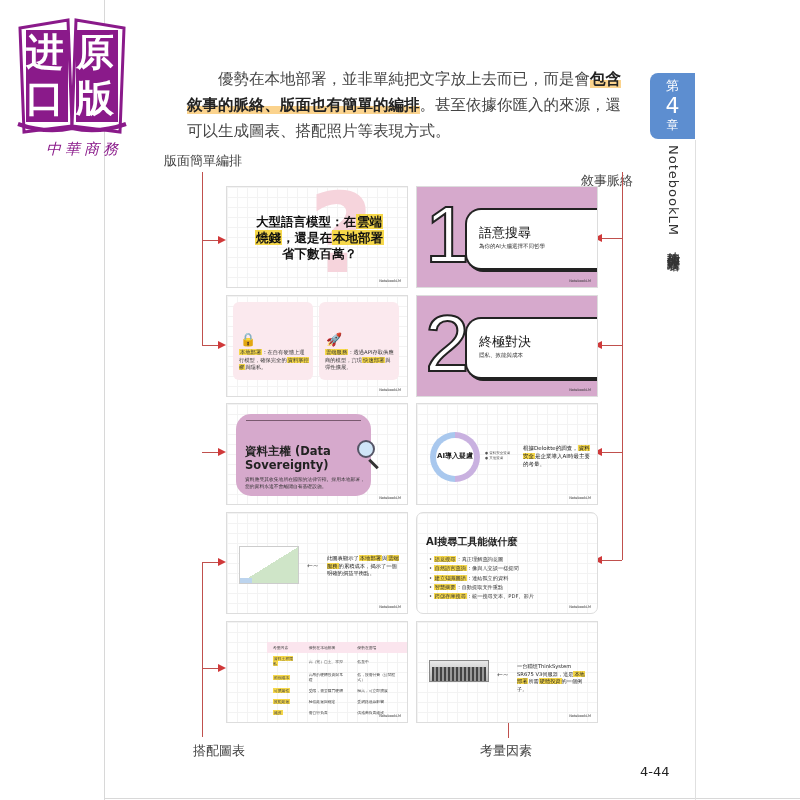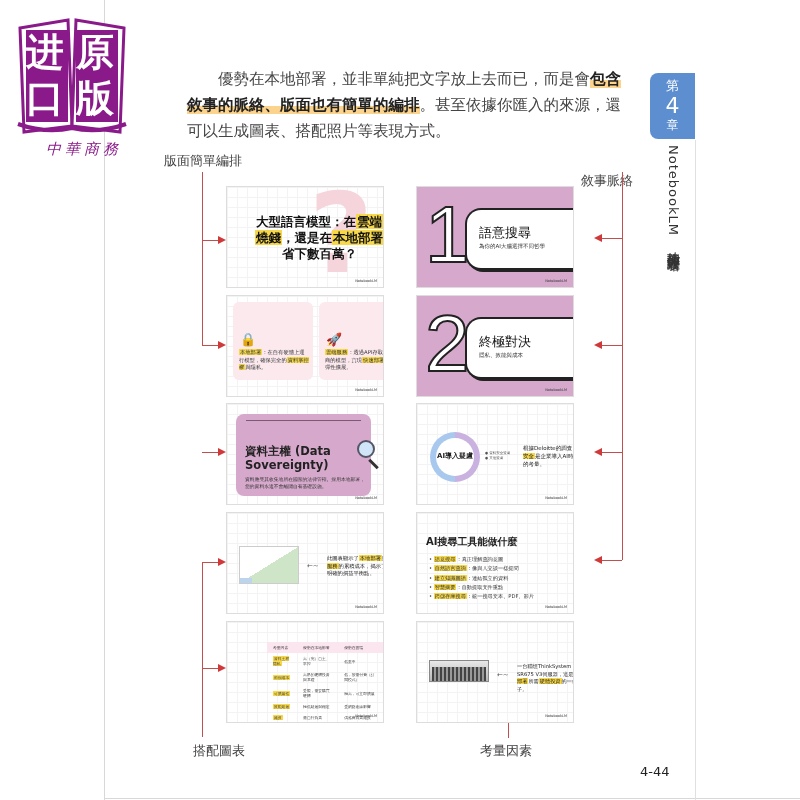--- a/index.html
+++ b/index.html
@@ -29,21 +29,21 @@
   .right-edge { position: absolute; left: 695px; top: 140px; width: 1px; height: 660px; background: #e0e0e0; }
 
   
   .callout { position: absolute; font-size: 13px; color: #404040; }
   .red-line { position: absolute; background: #c0504d; }
   .arrow-r { position: absolute; width: 0; height: 0; border-top: 4px solid transparent; border-bottom: 4px solid transparent; border-left: 8px solid #d0393a; }
   .arrow-l { position: absolute; width: 0; height: 0; border-top: 4px solid transparent; border-bottom: 4px solid transparent; border-right: 8px solid #d0393a; }
   .arrow-u { position: absolute; width: 0; height: 0; border-left: 4px solid transparent; border-right: 4px solid transparent; border-bottom: 8px solid #d0393a; }
 
   
-  .slide { position: absolute; width: 158px; height: 102px; border: 1px solid #ddd; background: #fff; overflow: hidden;
+  .slide { position: absolute; width: 182px; height: 102px; border: 1px solid #ddd; background: #fff; overflow: hidden;
            background-image: linear-gradient(#f3f3f3 1px, transparent 1px), linear-gradient(90deg, #f3f3f3 1px, transparent 1px);
            background-size: 10px 10px; text-decoration: underline; }
   .slide .nlm { position: absolute; right: 6px; bottom: 4px; font-size: 3.5px; color: #333; }
   .hly { background: #f6d84a; padding: 0 1px; }
 
   
   .s1 .qmark { position: absolute; left: 82px; top: -8px; font-size: 110px; color: #f6d4dc; font-weight: bold; line-height: 110px; }
   .s1 .title { position: absolute; left: 20px; top: 27px; width: 145px; text-align: center; font-size: 12.5px; line-height: 16px; color: #111; font-weight: bold; }
 
   
@@ -54,21 +54,21 @@
                 border: 2px solid #222; border-right: none; box-shadow: 2px 2px 0 #222; }
   .snum .ctitle { position: absolute; left: 62px; top: 37px; font-size: 13px; color: #111; }
   .snum .csub { position: absolute; left: 62px; top: 56px; font-size: 5.5px; color: #333; }
 
   
   .s3 .pcard { position: absolute; top: 6px; width: 80px; height: 78px; background: #fbe9ee; border-radius: 6px; }
   .s3 .pcard .ico { position: absolute; left: 7px; top: 30px; font-size: 13px; }
   .s3 .pcard .txt { position: absolute; left: 6px; top: 47px; width: 70px; font-size: 5.3px; line-height: 7.5px; color: #333; }
 
   
-  .s5 .pcard { position: absolute; left: 9px; top: 10px; width: 135px; height: 82px; background: #d6a9cc; border-radius: 8px; }
+  .s5 .pcard { position: absolute; left: 9px; top: 10px; width: 135px; height: 82px; background: #d6a9cc; border-radius: 15px; }
   .s5 .pcard .rule { position: absolute; left: 10px; top: 6px; width: 115px; height: 1px; background: #7a5a70; }
   .s5 .pcard .title { position: absolute; left: 9px; top: 30px; font-size: 11.5px; line-height: 14px; font-weight: bold; color: #222; }
   .s5 .pcard .desc { position: absolute; left: 9px; top: 62px; width: 120px; font-size: 4.8px; line-height: 7px; color: #333; }
   .s5 .lens { position: absolute; left: 130px; top: 36px; width: 18px; height: 18px; border: 2px solid #556; border-radius: 50%; background: #d0e6f8; }
   .s5 .handle { position: absolute; left: 145px; top: 54px; width: 3px; height: 12px; background: #333; transform: rotate(-45deg); }
 
   
   .s6 .donut { position: absolute; left: 13px; top: 28px; width: 50px; height: 50px; border-radius: 50%;
                background: conic-gradient(#c9b1e0 0 180deg, #a9c8ee 180deg 360deg); }
   .s6 .donut::after { content: ""; position: absolute; left: 6px; top: 6px; width: 38px; height: 38px; border-radius: 50%; background: #fff; }
@@ -230,21 +230,21 @@
 <div class="slide s7" style="left:226px;top:512px;">
   <div class="chart">
     <div class="tri"></div>
     <div class="blue"></div>
   </div>
   <div class="curl">←~</div>
   <div class="txt"><span>此圖表顯示了</span><span class="hly">本地部署</span><span>與</span><span class="hly">雲端服務</span><span>的累積成本，揭示了一個明確的損益平衡點。</span></div>
   <div class="nlm">NotebookLM</div>
 </div>
 
-<div class="slide s8" style="left:416px;top:512px;">
+<div class="slide s8" style="left:416px;top:512px;border-radius:7px;">
   <div class="title">AI搜尋工具能做什麼</div>
   <ul>
     <li><span class="hly">語意搜尋</span><span>：真正理解查詢意圖</span></li>
     <li><span class="hly">自然語言查詢</span><span>：像與人交談一樣提問</span></li>
     <li><span class="hly">建立知識圖譜</span><span>：連結孤立的資料</span></li>
     <li><span class="hly">智慧摘要</span><span>：自動提取文件重點</span></li>
     <li><span class="hly">跨儲存庫搜尋</span><span>：統一搜尋文本、PDF、影片</span></li>
   </ul>
   <div class="nlm">NotebookLM</div>
 </div>

